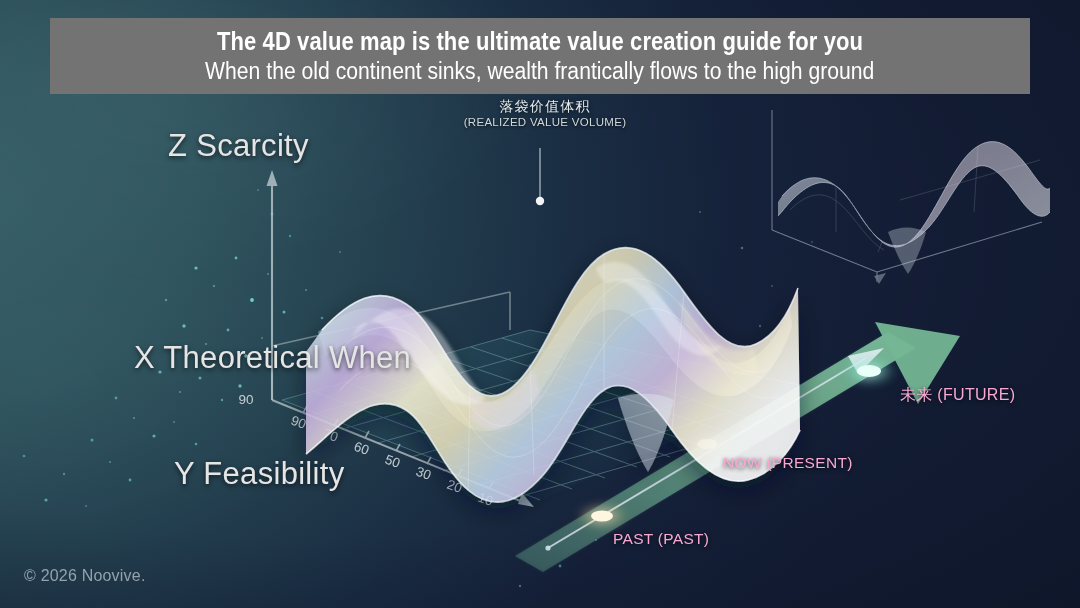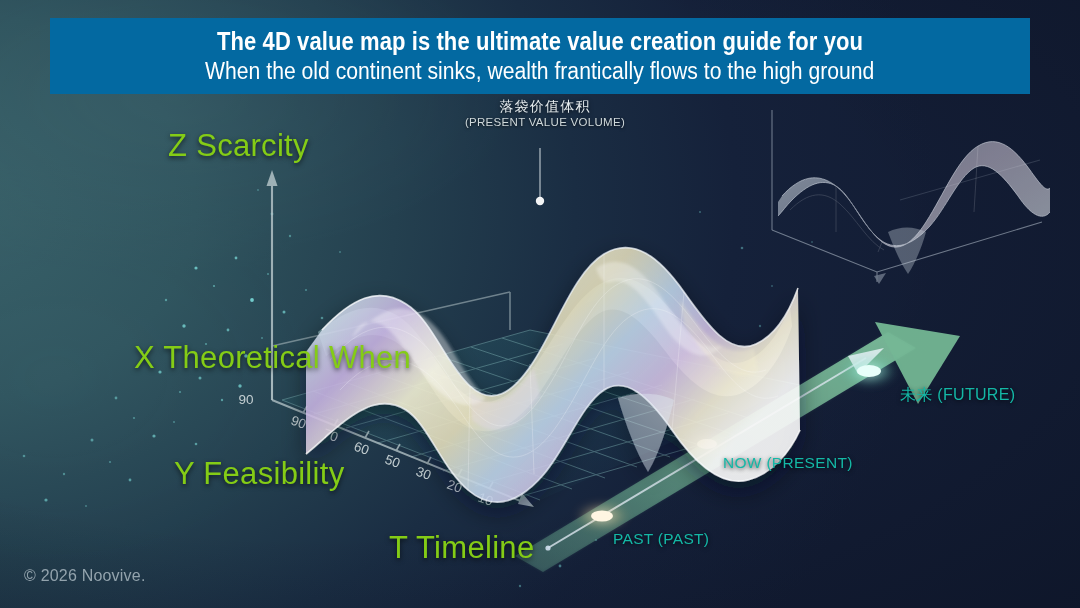--- a/index.html
+++ b/index.html
@@ -17,44 +17,44 @@
   }
   .bg-vignette{position:absolute;inset:0;
     background:radial-gradient(130% 115% at 28% 40%, rgba(0,0,0,0) 42%, rgba(5,9,20,.55) 100%);}
   .bg-sheen{position:absolute;inset:0;opacity:.30;
     background:
       radial-gradient(520px 250px at 16% 16%, rgba(150,205,210,.22), rgba(0,0,0,0) 70%),
       radial-gradient(420px 300px at 5% 62%, rgba(120,185,195,.14), rgba(0,0,0,0) 72%);}
 
   
   #titlebox{position:absolute;left:50px;top:18px;width:980px;height:76px;
-            background:#0369a1;display:flex;flex-direction:column;
+            background:#737373;display:flex;flex-direction:column;
             align-items:center;justify-content:center;gap:5px;}
   #title-main{color:#fff;font-size:25px;font-weight:bold;letter-spacing:.1px;
               transform:scaleX(.88);white-space:nowrap;line-height:1.05;}
   #title-sub{color:#fff;font-size:23px;font-weight:500;
              transform:scaleX(.92);white-space:nowrap;line-height:1.1;}
 
   
-  .axlabel{position:absolute;color:#84cc16;font-size:31px;letter-spacing:.3px;
+  .axlabel{position:absolute;color:#e5e5e5;font-size:31px;letter-spacing:.3px;
            text-shadow:0 2px 5px rgba(0,0,0,.65);white-space:nowrap;}
   #lbl-z{left:168px;top:128px;}
   #lbl-x{left:134px;top:340px;}
   #lbl-y{left:134px;top:456px;margin-left:40px;}
   #lbl-t{left:389px;top:530px;}
 
   
   #callout{position:absolute;left:455px;top:98px;width:180px;text-align:center;}
   #callout-cn{color:#e6ecee;font-size:14px;letter-spacing:1.2px;line-height:1.15;
               text-shadow:0 1px 4px rgba(0,0,0,.7);}
   #callout-en{color:#cfd8da;font-size:11.5px;letter-spacing:.3px;margin-top:2px;
               text-shadow:0 1px 3px rgba(0,0,0,.7);}
 
   
-  .tl{position:absolute;color:#14b8a6;font-size:15.5px;letter-spacing:.3px;
+  .tl{position:absolute;color:#f9a8d4;font-size:15.5px;letter-spacing:.3px;
       white-space:nowrap;text-shadow:0 1px 4px rgba(0,0,0,.75);}
   #tl-past{left:613px;top:530px;text-align:right;}
   #tl-now{left:723px;top:454px;}
   #tl-future{left:900px;top:385px;font-size:16px;}
 
   #copyright{position:absolute;left:24px;top:567px;color:#93a3ad;
              font-size:16px;letter-spacing:.2px;}
 
   svg{position:absolute;left:0;top:0;}
   #scene{width:1080px;height:608px;pointer-events:none;}
@@ -386,25 +386,24 @@
   </svg>
 
   <div id="titlebox">
     <div id="title-main">The 4D value map is the ultimate value creation guide for you</div>
     <div id="title-sub">When the old continent sinks, wealth frantically flows to the high ground</div>
   </div>
 
   <div class="axlabel" id="lbl-z">Z Scarcity</div>
   <div class="axlabel" id="lbl-x">X Theoretical When</div>
   <div class="axlabel" id="lbl-y">Y Feasibility</div>
-  <div class="axlabel" id="lbl-t">T Timeline</div>
 
   <div id="callout">
     <div id="callout-cn">落袋价值体积</div>
-    <div id="callout-en">(PRESENT VALUE VOLUME)</div>
+    <div id="callout-en">(REALIZED VALUE VOLUME)</div>
   </div>
 
   <div class="tl" id="tl-past">PAST (PAST)</div>
   <div class="tl" id="tl-now">NOW (PRESENT)</div>
   <div class="tl" id="tl-future">未来 (FUTURE)</div>
 
   <div id="copyright">© 2026 Noovive.</div>
 </div>
 
 </body></html>

